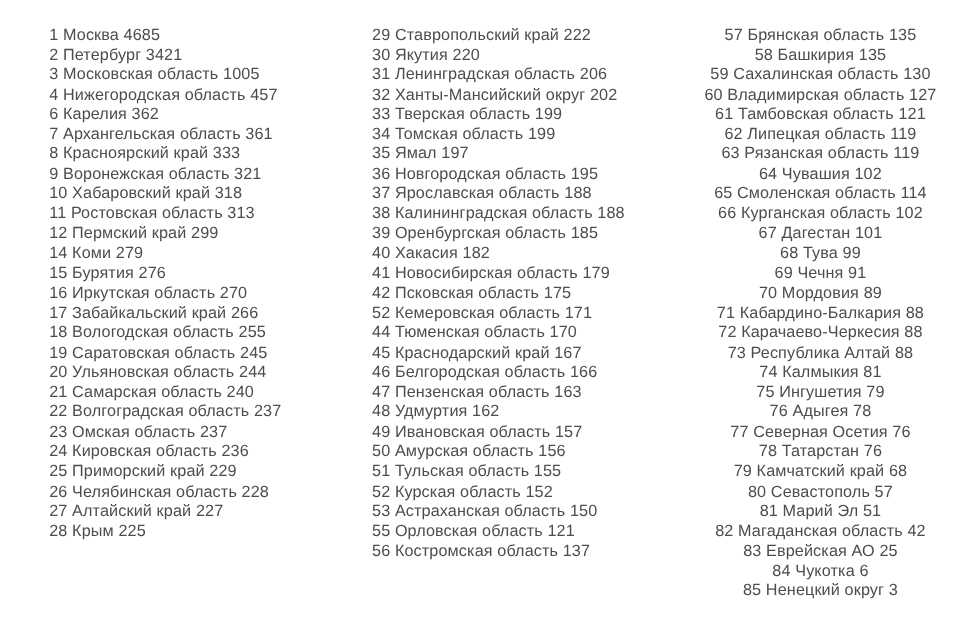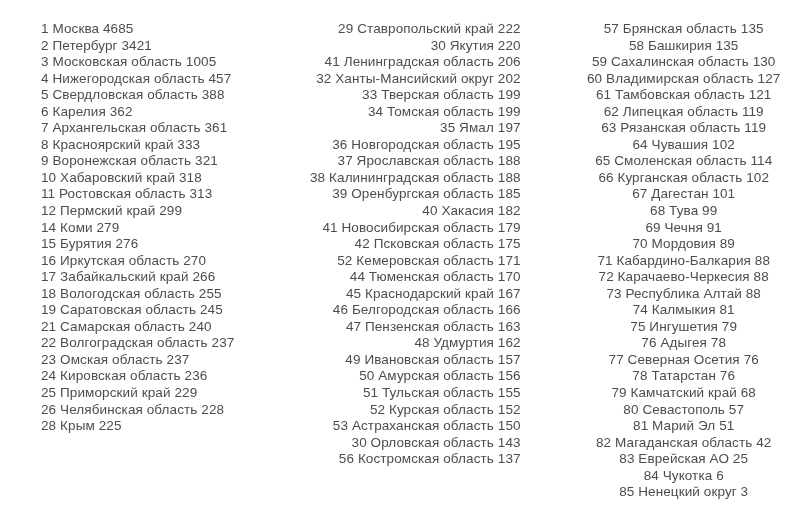--- a/index.html
+++ b/index.html
@@ -18,59 +18,60 @@
   .col {
     position: absolute;
     top: 21px;
     font-size: 13.5px;
     line-height: 16.55px;
     color: #4d4d4d;
     white-space: nowrap;
     letter-spacing: 0.1px;
   }
   .col-1 { left: 41px; }
-  .col-2 { left: 310px; text-align: right; }
+  .col-2 { left: 310px; }
   .col-3 { left: 587px; text-align: center; }
   .row { height: 16.55px; }
 </style>
 </head>
 <body>
 
 <div class="page">
   <div class="col col-1">
       <div class="row">1 Москва 4685</div>
       <div class="row">2 Петербург 3421</div>
       <div class="row">3 Московская область 1005</div>
       <div class="row">4 Нижегородская область 457</div>
-      <div class="row">5 Свердловская область 388</div>
       <div class="row">6 Карелия 362</div>
       <div class="row">7 Архангельская область 361</div>
       <div class="row">8 Красноярский край 333</div>
       <div class="row">9 Воронежская область 321</div>
       <div class="row">10 Хабаровский край 318</div>
       <div class="row">11 Ростовская область 313</div>
       <div class="row">12 Пермский край 299</div>
       <div class="row">14 Коми 279</div>
       <div class="row">15 Бурятия 276</div>
       <div class="row">16 Иркутская область 270</div>
       <div class="row">17 Забайкальский край 266</div>
       <div class="row">18 Вологодская область 255</div>
       <div class="row">19 Саратовская область 245</div>
+      <div class="row">20 Ульяновская область 244</div>
       <div class="row">21 Самарская область 240</div>
       <div class="row">22 Волгоградская область 237</div>
       <div class="row">23 Омская область 237</div>
       <div class="row">24 Кировская область 236</div>
       <div class="row">25 Приморский край 229</div>
       <div class="row">26 Челябинская область 228</div>
+      <div class="row">27 Алтайский край 227</div>
       <div class="row">28 Крым 225</div>
     </div>
   <div class="col col-2">
       <div class="row">29 Ставропольский край 222</div>
       <div class="row">30 Якутия 220</div>
-      <div class="row">41 Ленинградская область 206</div>
+      <div class="row">31 Ленинградская область 206</div>
       <div class="row">32 Ханты-Мансийский округ 202</div>
       <div class="row">33 Тверская область 199</div>
       <div class="row">34 Томская область 199</div>
       <div class="row">35 Ямал 197</div>
       <div class="row">36 Новгородская область 195</div>
       <div class="row">37 Ярославская область 188</div>
       <div class="row">38 Калининградская область 188</div>
       <div class="row">39 Оренбургская область 185</div>
       <div class="row">40 Хакасия 182</div>
       <div class="row">41 Новосибирская область 179</div>
@@ -79,21 +80,21 @@
       <div class="row">44 Тюменская область 170</div>
       <div class="row">45 Краснодарский край 167</div>
       <div class="row">46 Белгородская область 166</div>
       <div class="row">47 Пензенская область 163</div>
       <div class="row">48 Удмуртия 162</div>
       <div class="row">49 Ивановская область 157</div>
       <div class="row">50 Амурская область 156</div>
       <div class="row">51 Тульская область 155</div>
       <div class="row">52 Курская область 152</div>
       <div class="row">53 Астраханская область 150</div>
-      <div class="row">30 Орловская область 143</div>
+      <div class="row">55 Орловская область 121</div>
       <div class="row">56 Костромская область 137</div>
     </div>
   <div class="col col-3">
       <div class="row">57 Брянская область 135</div>
       <div class="row">58 Башкирия 135</div>
       <div class="row">59 Сахалинская область 130</div>
       <div class="row">60 Владимирская область 127</div>
       <div class="row">61 Тамбовская область 121</div>
       <div class="row">62 Липецкая область 119</div>
       <div class="row">63 Рязанская область 119</div>

